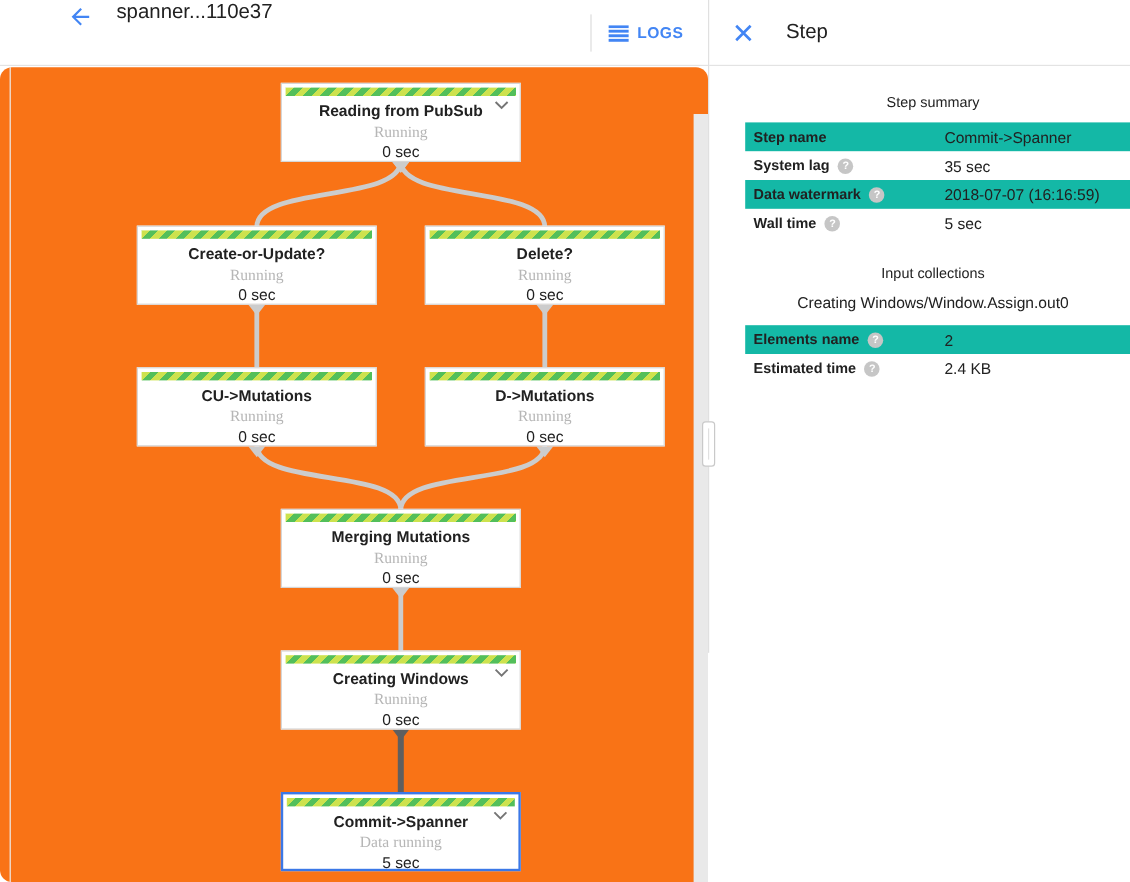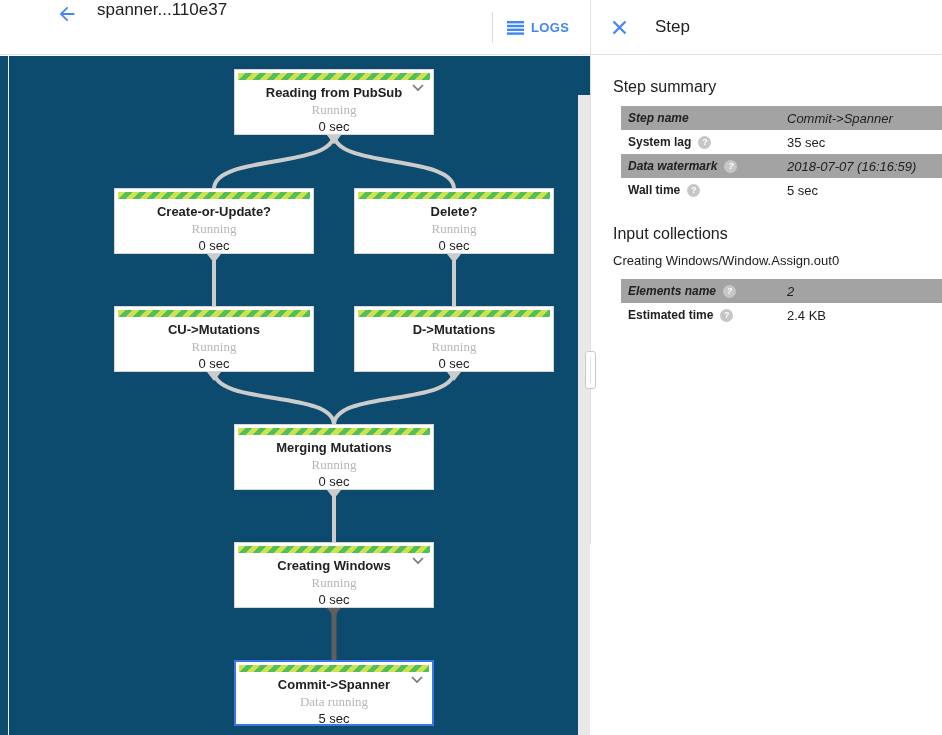--- a/index.html
+++ b/index.html
@@ -20,44 +20,44 @@
   }
   .back-button { margin-left: 13px; width: 28px; height: 28px; display: flex; align-items: center; justify-content: center; cursor: pointer; }
   .job-title { margin-left: 16px; font-size: 17px; color: #212121; }
   .header-divider { position: absolute; left: 492px; top: 12px; width: 1px; height: 31px; background: #dcdcdc; }
   .logs-button { position: absolute; left: 507px; top: 0; height: 55px; display: flex; align-items: center; gap: 7px; cursor: pointer; }
   .logs-label { font-size: 13px; font-weight: bold; letter-spacing: 0.4px; color: #4285f4; }
 
   
   .right-panel {
     position: absolute; left: 590px; top: 0; width: 352px; height: 544px;
-    background: #fff; border-left: 1px solid #e0e0e0;
+    background: #fff; border-left: 1px solid #e0e0e0; text-align: center;
   }
   .right-header { height: 55px; border-bottom: 1px solid #e3e3e3; display: flex; align-items: center; }
   .close-button { margin-left: 17px; width: 22px; height: 22px; display: flex; align-items: center; justify-content: center; cursor: pointer; }
   .panel-title { margin-left: 25px; font-size: 17px; color: #212121; }
 
   .panel-content { padding-left: 22px; }
-  .section-heading { margin-top: 23px; margin-bottom: 10px; font-size: 16px; font-weight: 400; color: #212121; }
+  .section-heading { margin-top: 23px; margin-bottom: 10px; font-size: 12px; font-weight: 400; color: #212121; }
   .collection-name { font-size: 13px; color: #212121; margin: 2px 0 11px; }
 
   .detail-table { margin-left: 8px; }
   .detail-row { display: flex; align-items: center; height: 24px; padding-left: 7px; font-size: 12px; }
-  .detail-row.shaded { background: #a3a3a3; font-style: italic; }
+  .detail-row.shaded { background: #14b8a6; }
   .row-label-wrap { width: 159px; display: flex; align-items: center; gap: 7px; }
   .row-label { font-weight: bold; color: #212121; }
   .help-icon {
     width: 13px; height: 13px; border-radius: 50%;
     background: #c6c6c6; color: #fff; font-size: 9px; font-weight: bold;
     display: inline-flex; align-items: center; justify-content: center; cursor: pointer;
   }
   .row-value { font-size: 13px; color: #212121; }
 
   
-  .graph-area { position: absolute; left: 0; top: 56px; width: 590px; height: 679px; background: #0c4a6e; }
+  .graph-area { position: absolute; left: 0; top: 56px; width: 590px; height: 679px; background: #f97316; border-radius: 10px; }
   .graph-left-rule { position: absolute; left: 8px; top: 0; width: 1px; height: 679px; background: #ededed; }
   #edges-svg { position: absolute; left: 0; top: 0; z-index: 1; }
 
   .graph-node {
     position: absolute; z-index: 2; width: 200px; height: 66px;
     background: #fff; border: 1px solid #d6d6d6; cursor: pointer;
   }
   .graph-node.selected { border: 2px solid #3b78e7; }
   .stripe {
     height: 7px; margin: 3px 3px 0;

